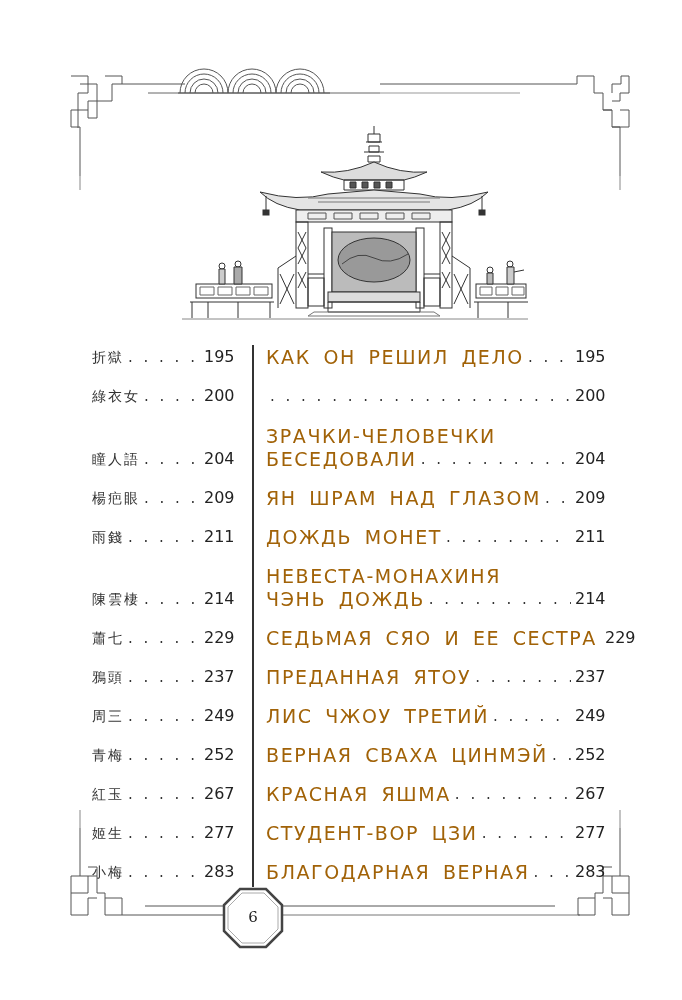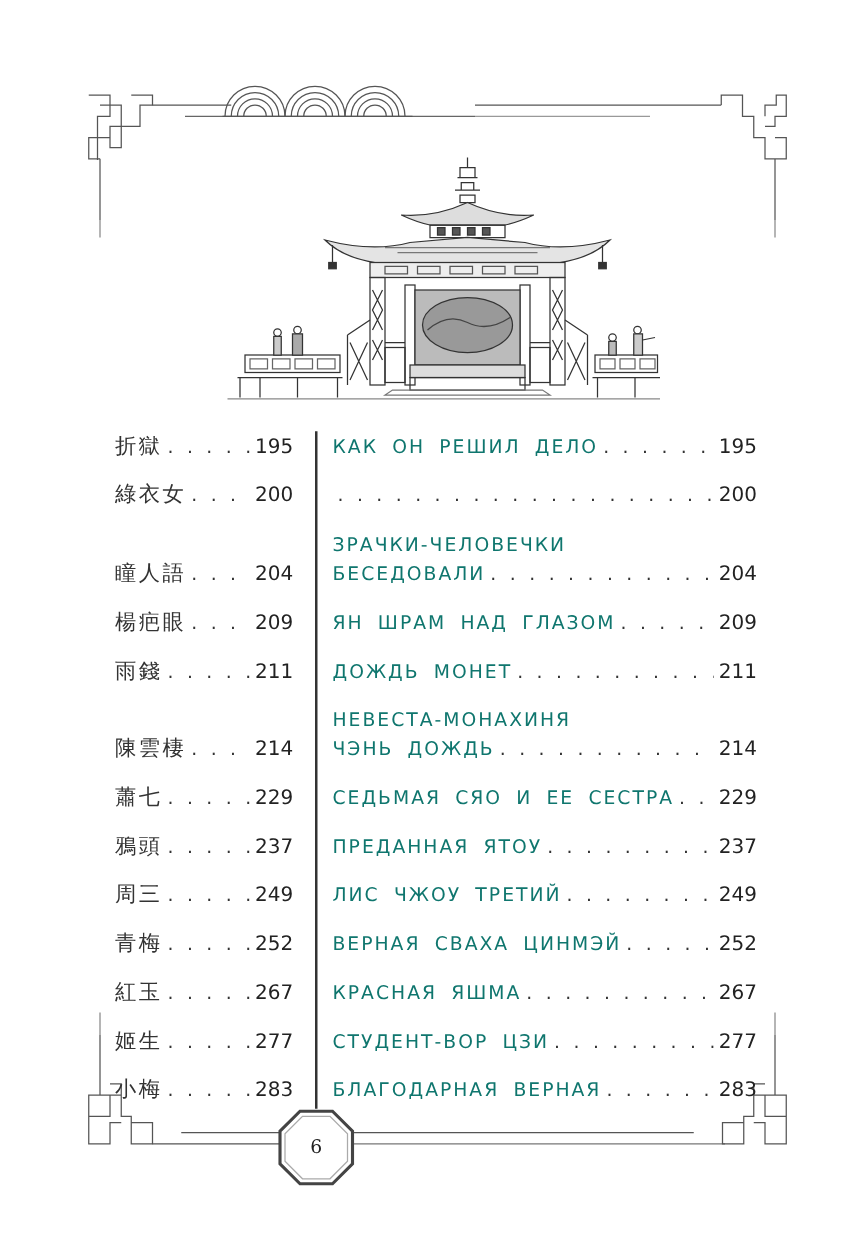--- a/index.html
+++ b/index.html
@@ -5,25 +5,25 @@
   html, body { margin: 0; padding: 0; background: #ffffff; }
   body { width: 682px; height: 1000px; position: relative; overflow: hidden;
          font-family: "DejaVu Sans", sans-serif; color: #1e1e1e; }
   .frame { position: absolute; left: 0; top: 0; width: 682px; height: 1000px; }
   .illustration { position: absolute; left: 178px; top: 124px; width: 350px; height: 196px; }
   .toc-left { position: absolute; left: 92px; top: 345px; width: 146px; }
   .toc-right { position: absolute; left: 266px; top: 345px; width: 343px; }
   .divider { position: absolute; left: 252px; top: 345px; width: 2px; height: 542px; background: #333; }
   .row { position: absolute; left: 0; right: 0; height: 22px; display: flex; align-items: flex-end;
          font-size: 17px; line-height: 20px; white-space: nowrap; }
-  .row .cn { font-family: "DejaVu Serif", serif; font-size: 17px; letter-spacing: 2px; color: #333; }
+  .row .cn { font-family: "DejaVu Serif", serif; font-size: 14px; letter-spacing: 2px; color: #333; }
   .row .dots { flex: 1; overflow: hidden; color: #333; letter-spacing: 3px; margin: 0 4px; font-size: 15px; }
   .row .dots::before { content: ". . . . . . . . . . . . . . . . . . . . . . . . . . . . . . . . . . . . . . . . . . . . . . . . . . . . . . . . . . . . "; }
   .row .pg { font-family: "DejaVu Sans", sans-serif; font-size: 16px; color: #222; text-align: left; min-width: 34px; }
-  .row .ru { font-family: "DejaVu Sans", sans-serif; font-size: 15px; letter-spacing: 1.6px; word-spacing: 5px; color: #0f766e; }
+  .row .ru { font-family: "DejaVu Sans", sans-serif; font-size: 19px; letter-spacing: 1.6px; word-spacing: 5px; color: #a16207; }
   .page-num { position: absolute; left: 225px; top: 889px; width: 56px; height: 56px;
               display: flex; align-items: center; justify-content: center;
               font-family: "DejaVu Serif", serif; font-size: 15px; color: #222; }
 </style>
 </head>
 <body>
 
 <svg class="frame" viewBox="0 0 682 1000" xmlns="http://www.w3.org/2000/svg">
   <g fill="none" stroke="#555" stroke-width="1">
 

